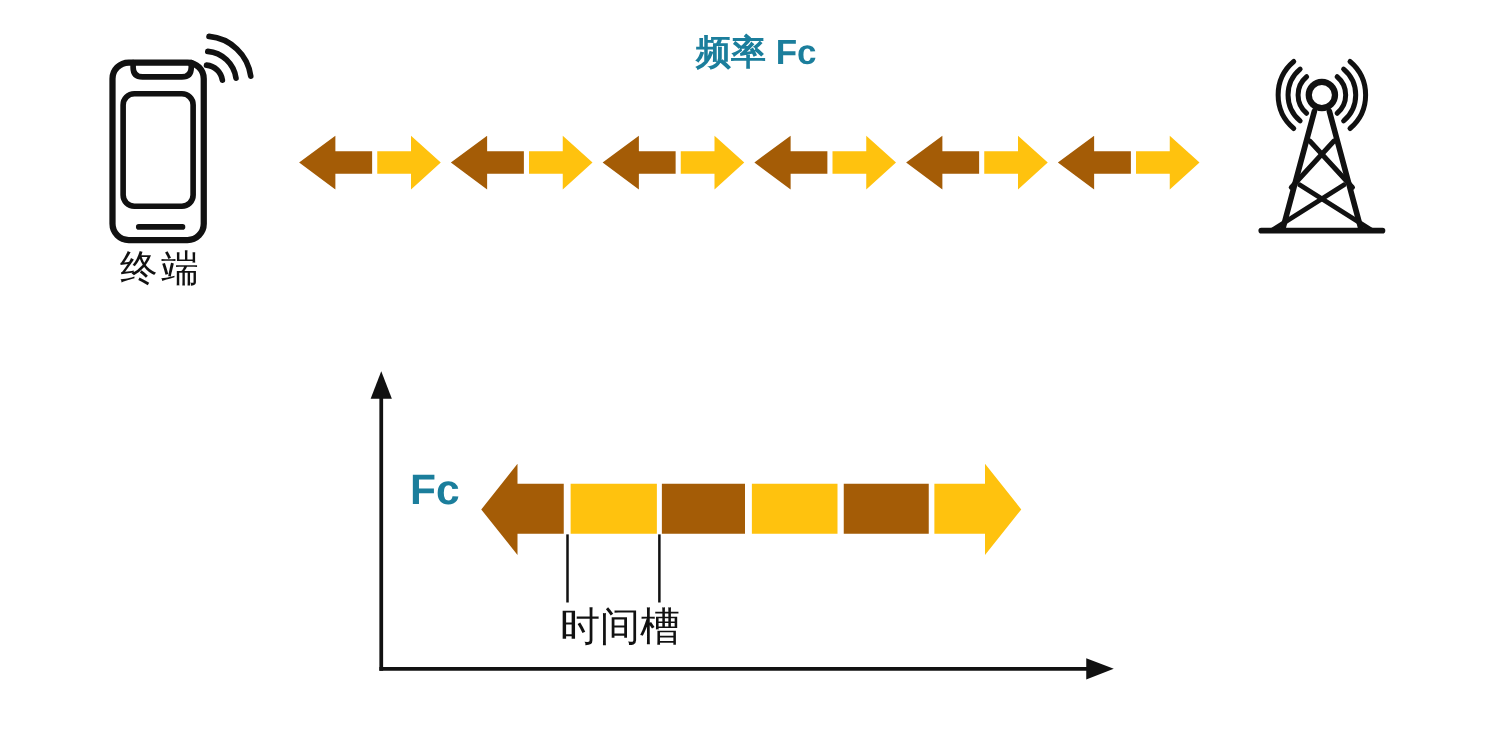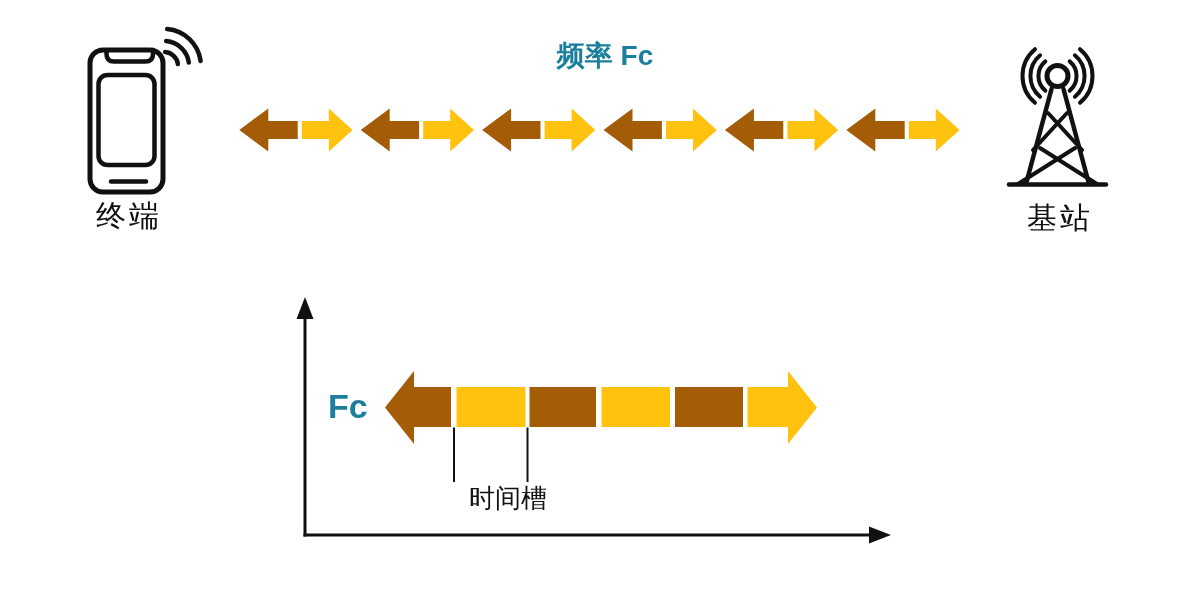--- a/index.html
+++ b/index.html
@@ -93,22 +93,21 @@
       </g>
 
     <g>
       <line x1="454" y1="427.5" x2="454" y2="482" stroke="var(--ink)" stroke-width="2"></line>
       <line x1="527.5" y1="427.5" x2="527.5" y2="482" stroke="var(--ink)" stroke-width="2"></line>
     </g>
   </svg>
 
   <div class="lbl center" style="left:77px;top:199px;width:104px;font-size:30px;letter-spacing:3px;">终端</div>
 
-  <div class="lbl center teal" style="left:505px;top:41px;width:200px;font-size:28px;">频率 Fc</div>
-
-  <div class="lbl center" style="left:1008px;top:201px;width:104px;font-size:30px;letter-spacing:3px;">基站</div>
+  <div class="lbl center teal" style="left:505px;top:27px;width:200px;font-size:28px;">频率 Fc</div>
 
 
-  <div class="lbl teal" style="left:328px;top:388px;font-size:34px;">Fc</div>
 
-  <div class="lbl center" style="left:448px;top:484px;width:120px;font-size:26px;">时间槽</div>
+  <div class="lbl teal" style="left:328px;top:374px;font-size:34px;">Fc</div>
+
+  <div class="lbl center" style="left:436px;top:484px;width:120px;font-size:32px;">时间槽</div>
 
 </div>
 
 </body></html>

